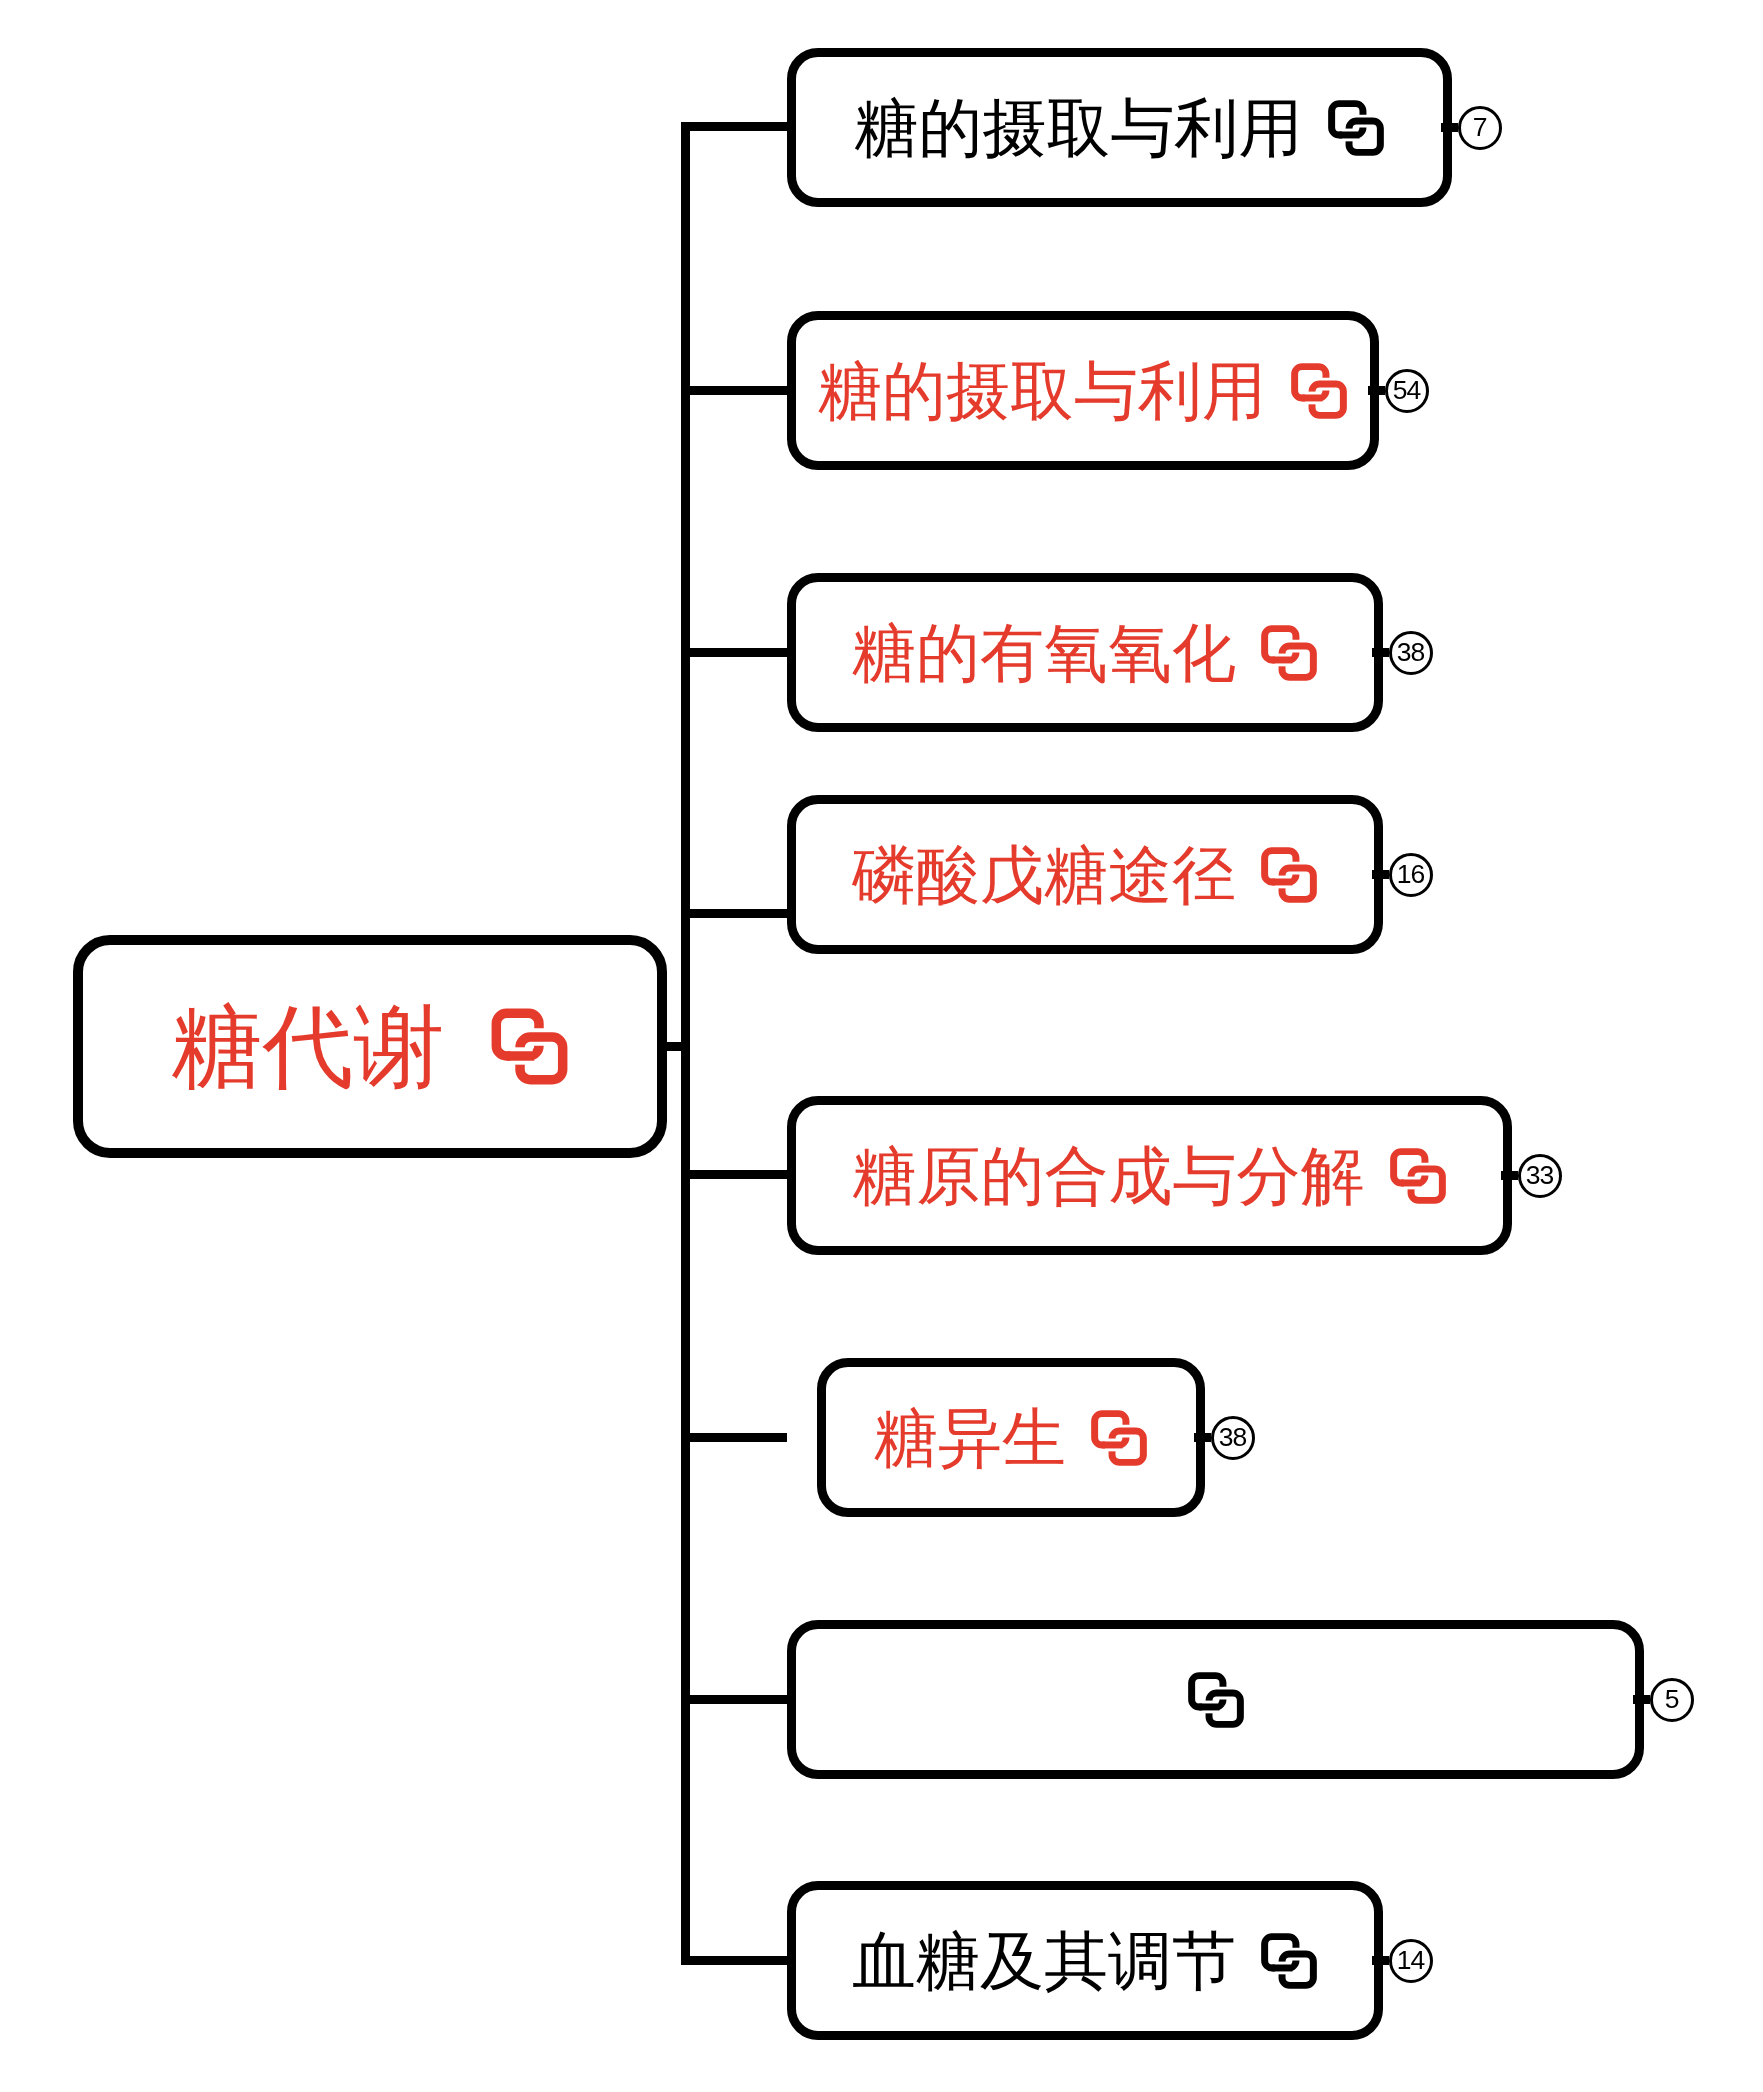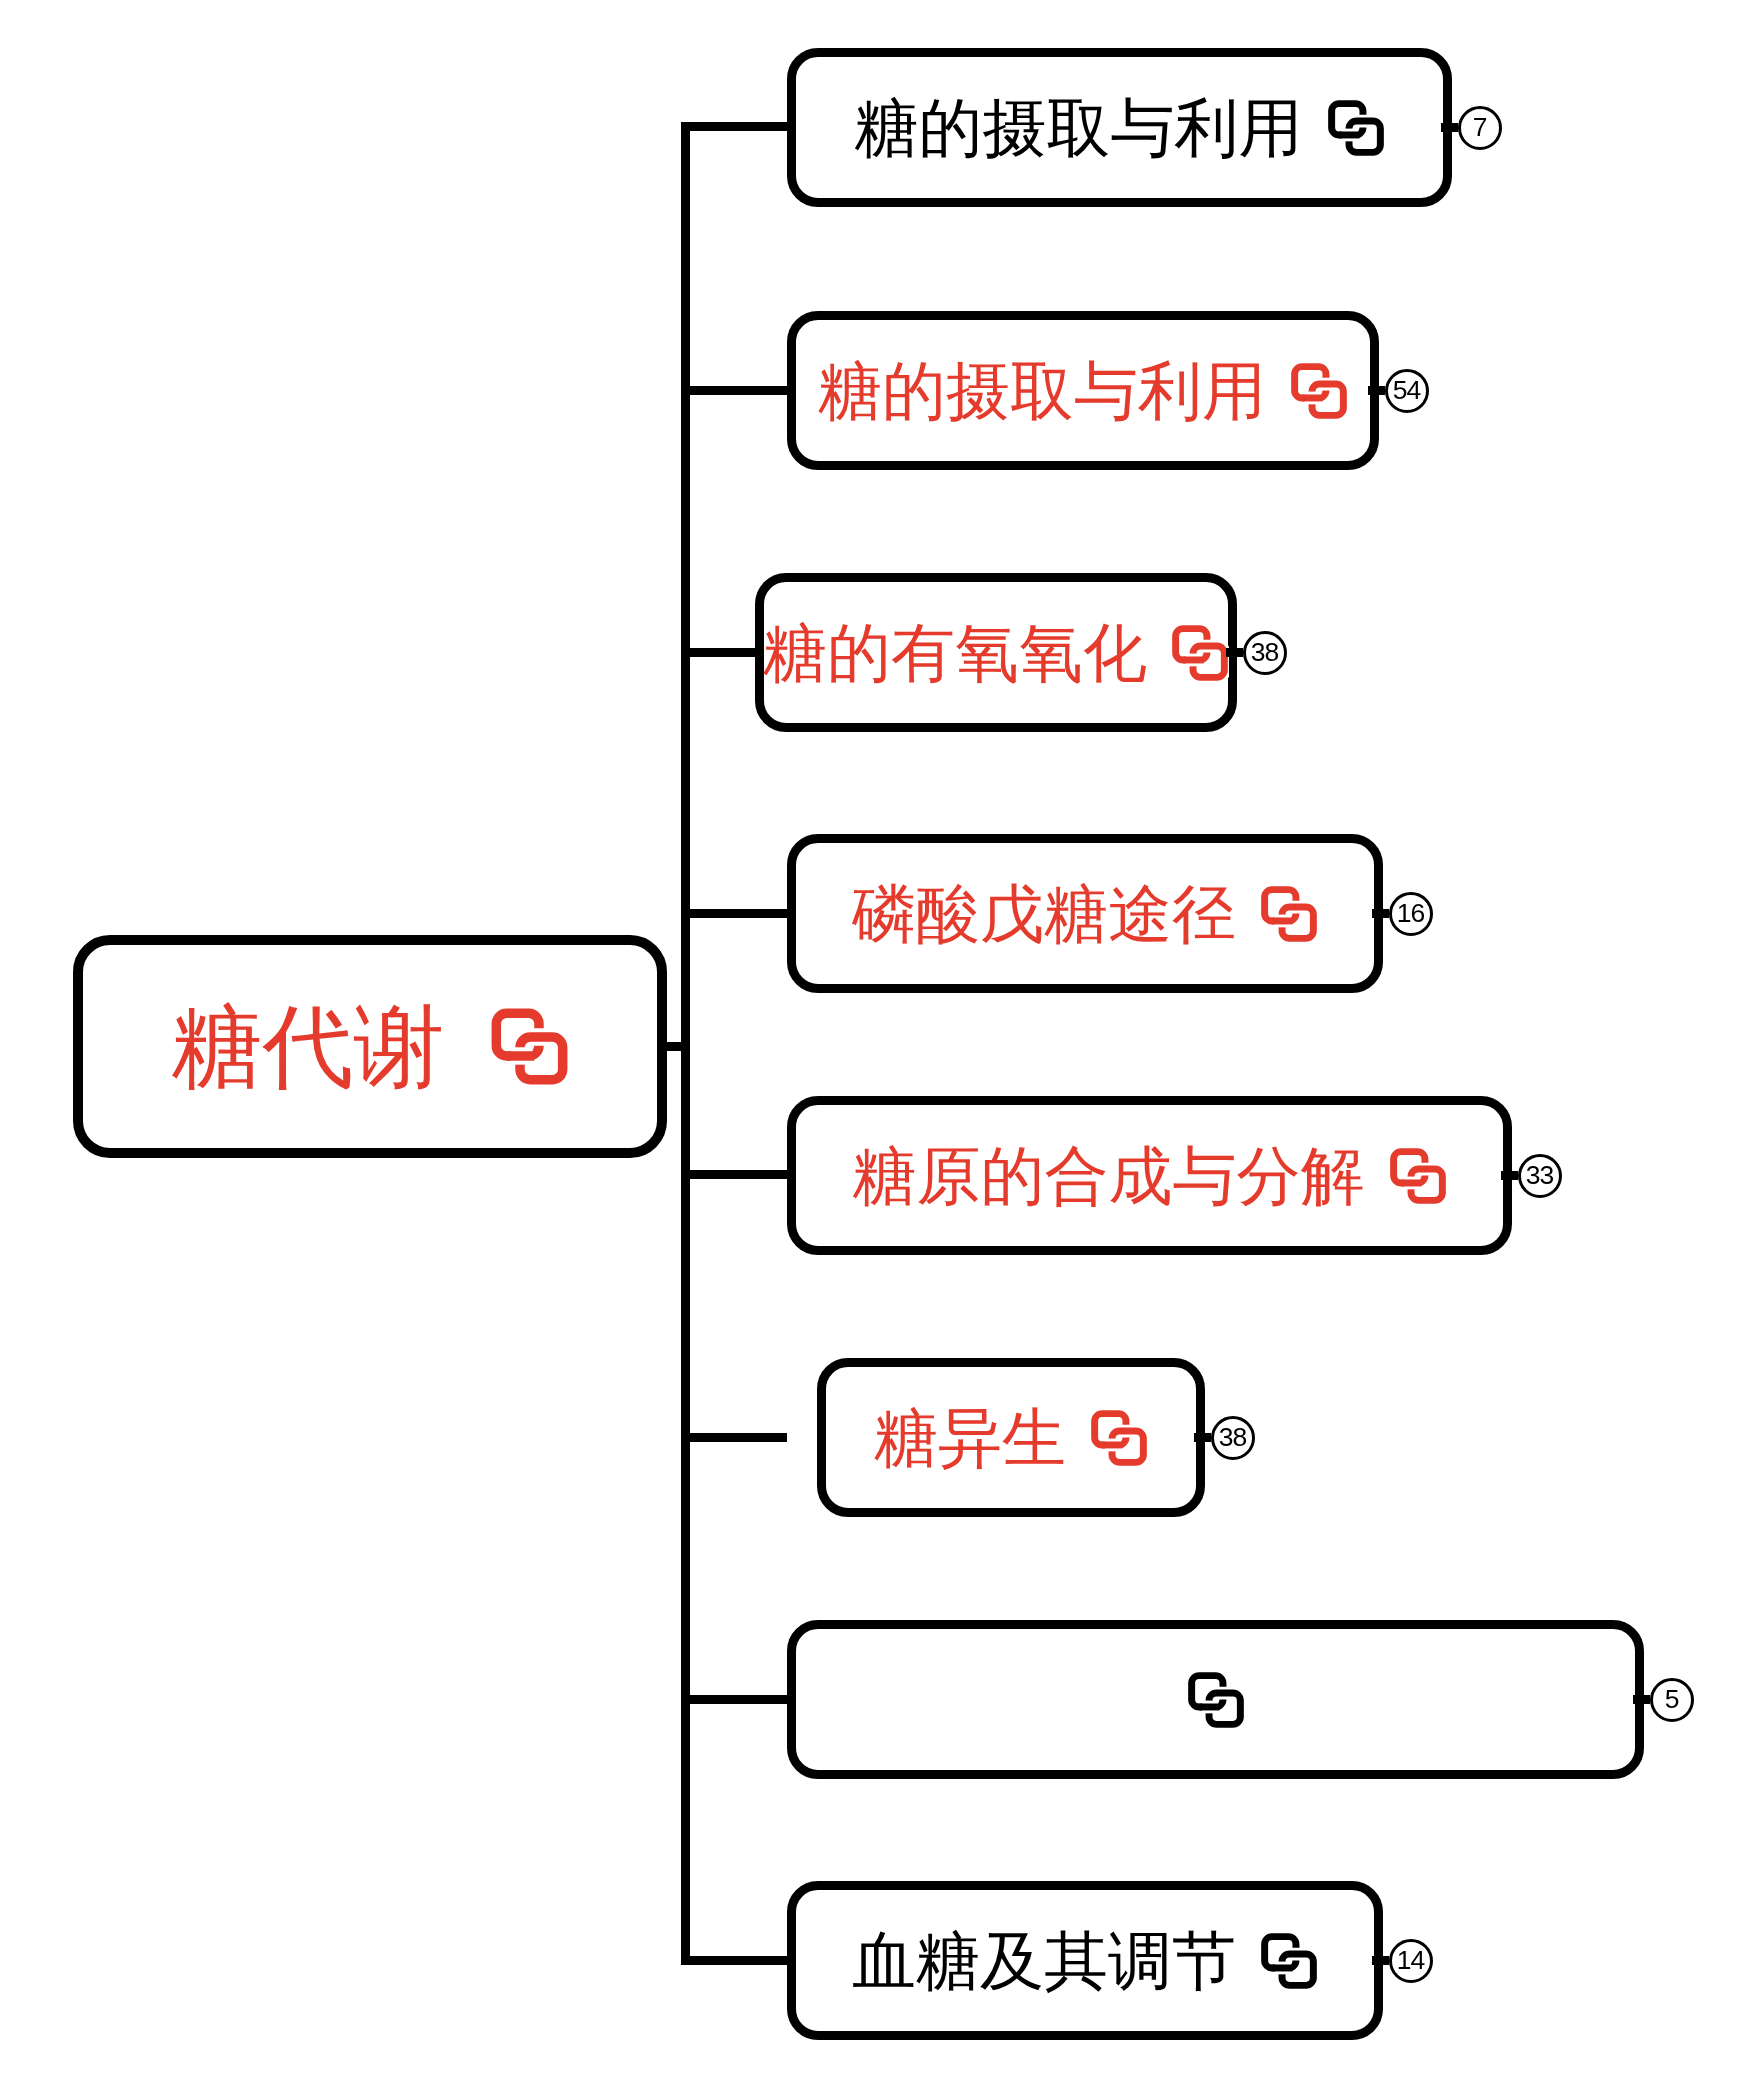--- a/index.html
+++ b/index.html
@@ -51,22 +51,22 @@
   .node .label { color: inherit; }
   .node svg { display: block; flex: 0 0 auto; }
 
   .root-node {
     left: 53px; top: 935px; width: 594px; height: 223px;
     border-radius: 37px; border-width: 10px;
     font-size: 91px; gap: 45px; margin-left: 20px;
   }
   .n1 { left: 787px; top: 48px;   width: 665px; }
   .n2 { left: 787px; top: 311px;  width: 592px; }
-  .n3 { left: 755px; top: 573px;  width: 482px; }
-  .n4 { left: 787px; top: 834px;  width: 596px; }
+  .n3 { left: 787px; top: 573px;  width: 596px; }
+  .n4 { left: 787px; top: 795px;  width: 596px; }
   .n5 { left: 787px; top: 1096px; width: 725px; }
   .n6 { left: 787px; top: 1358px; width: 388px; margin-left: 30px; }
   .n7 { left: 787px; top: 1620px; width: 857px; }
   .n8 { left: 787px; top: 1881px; width: 596px; }
 
   
   .badge-wrap {
     position: absolute;
     left: calc(100% - 1.8px);
     top: 50%;

